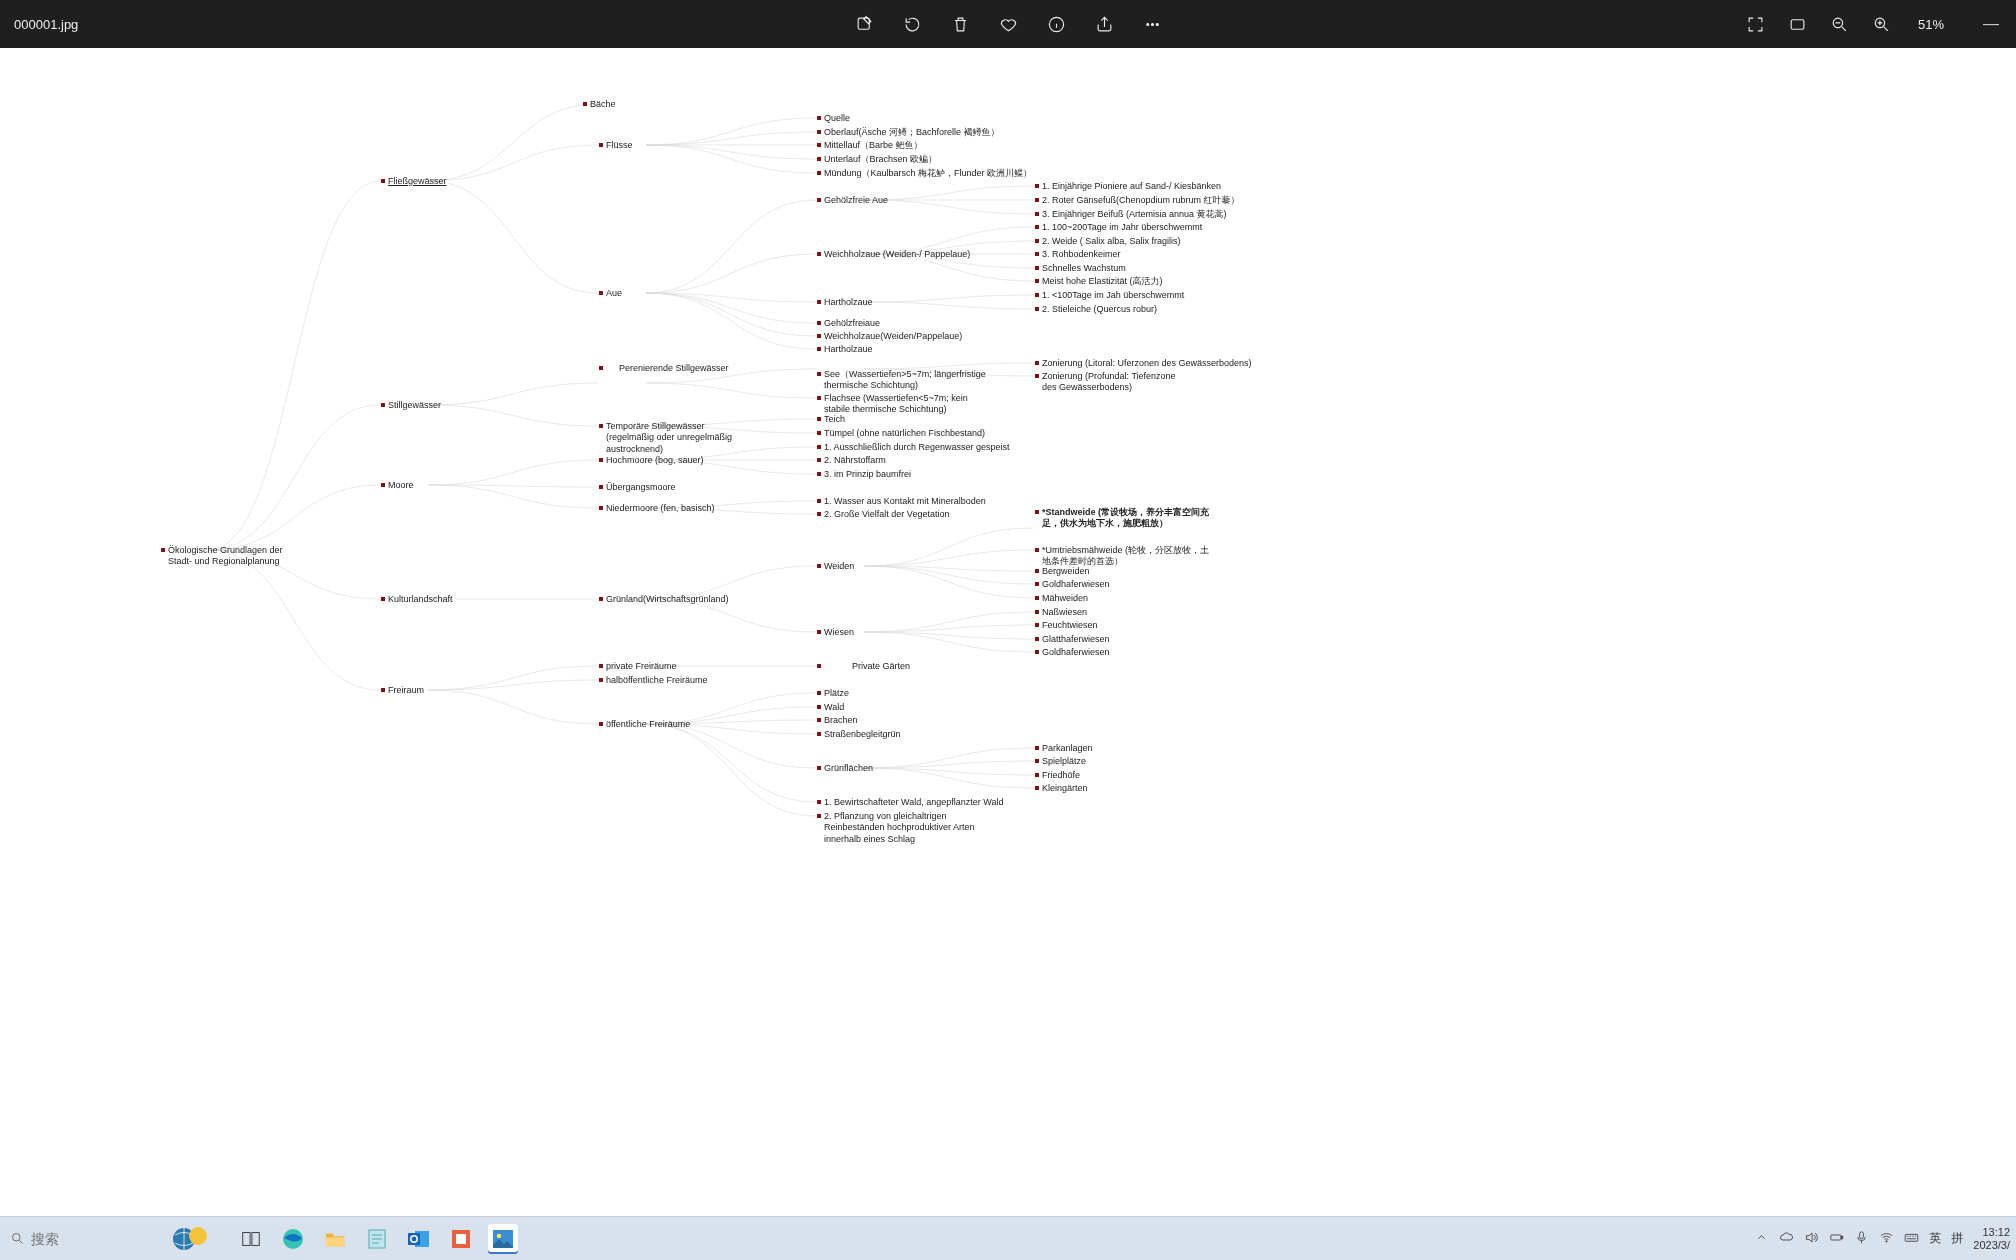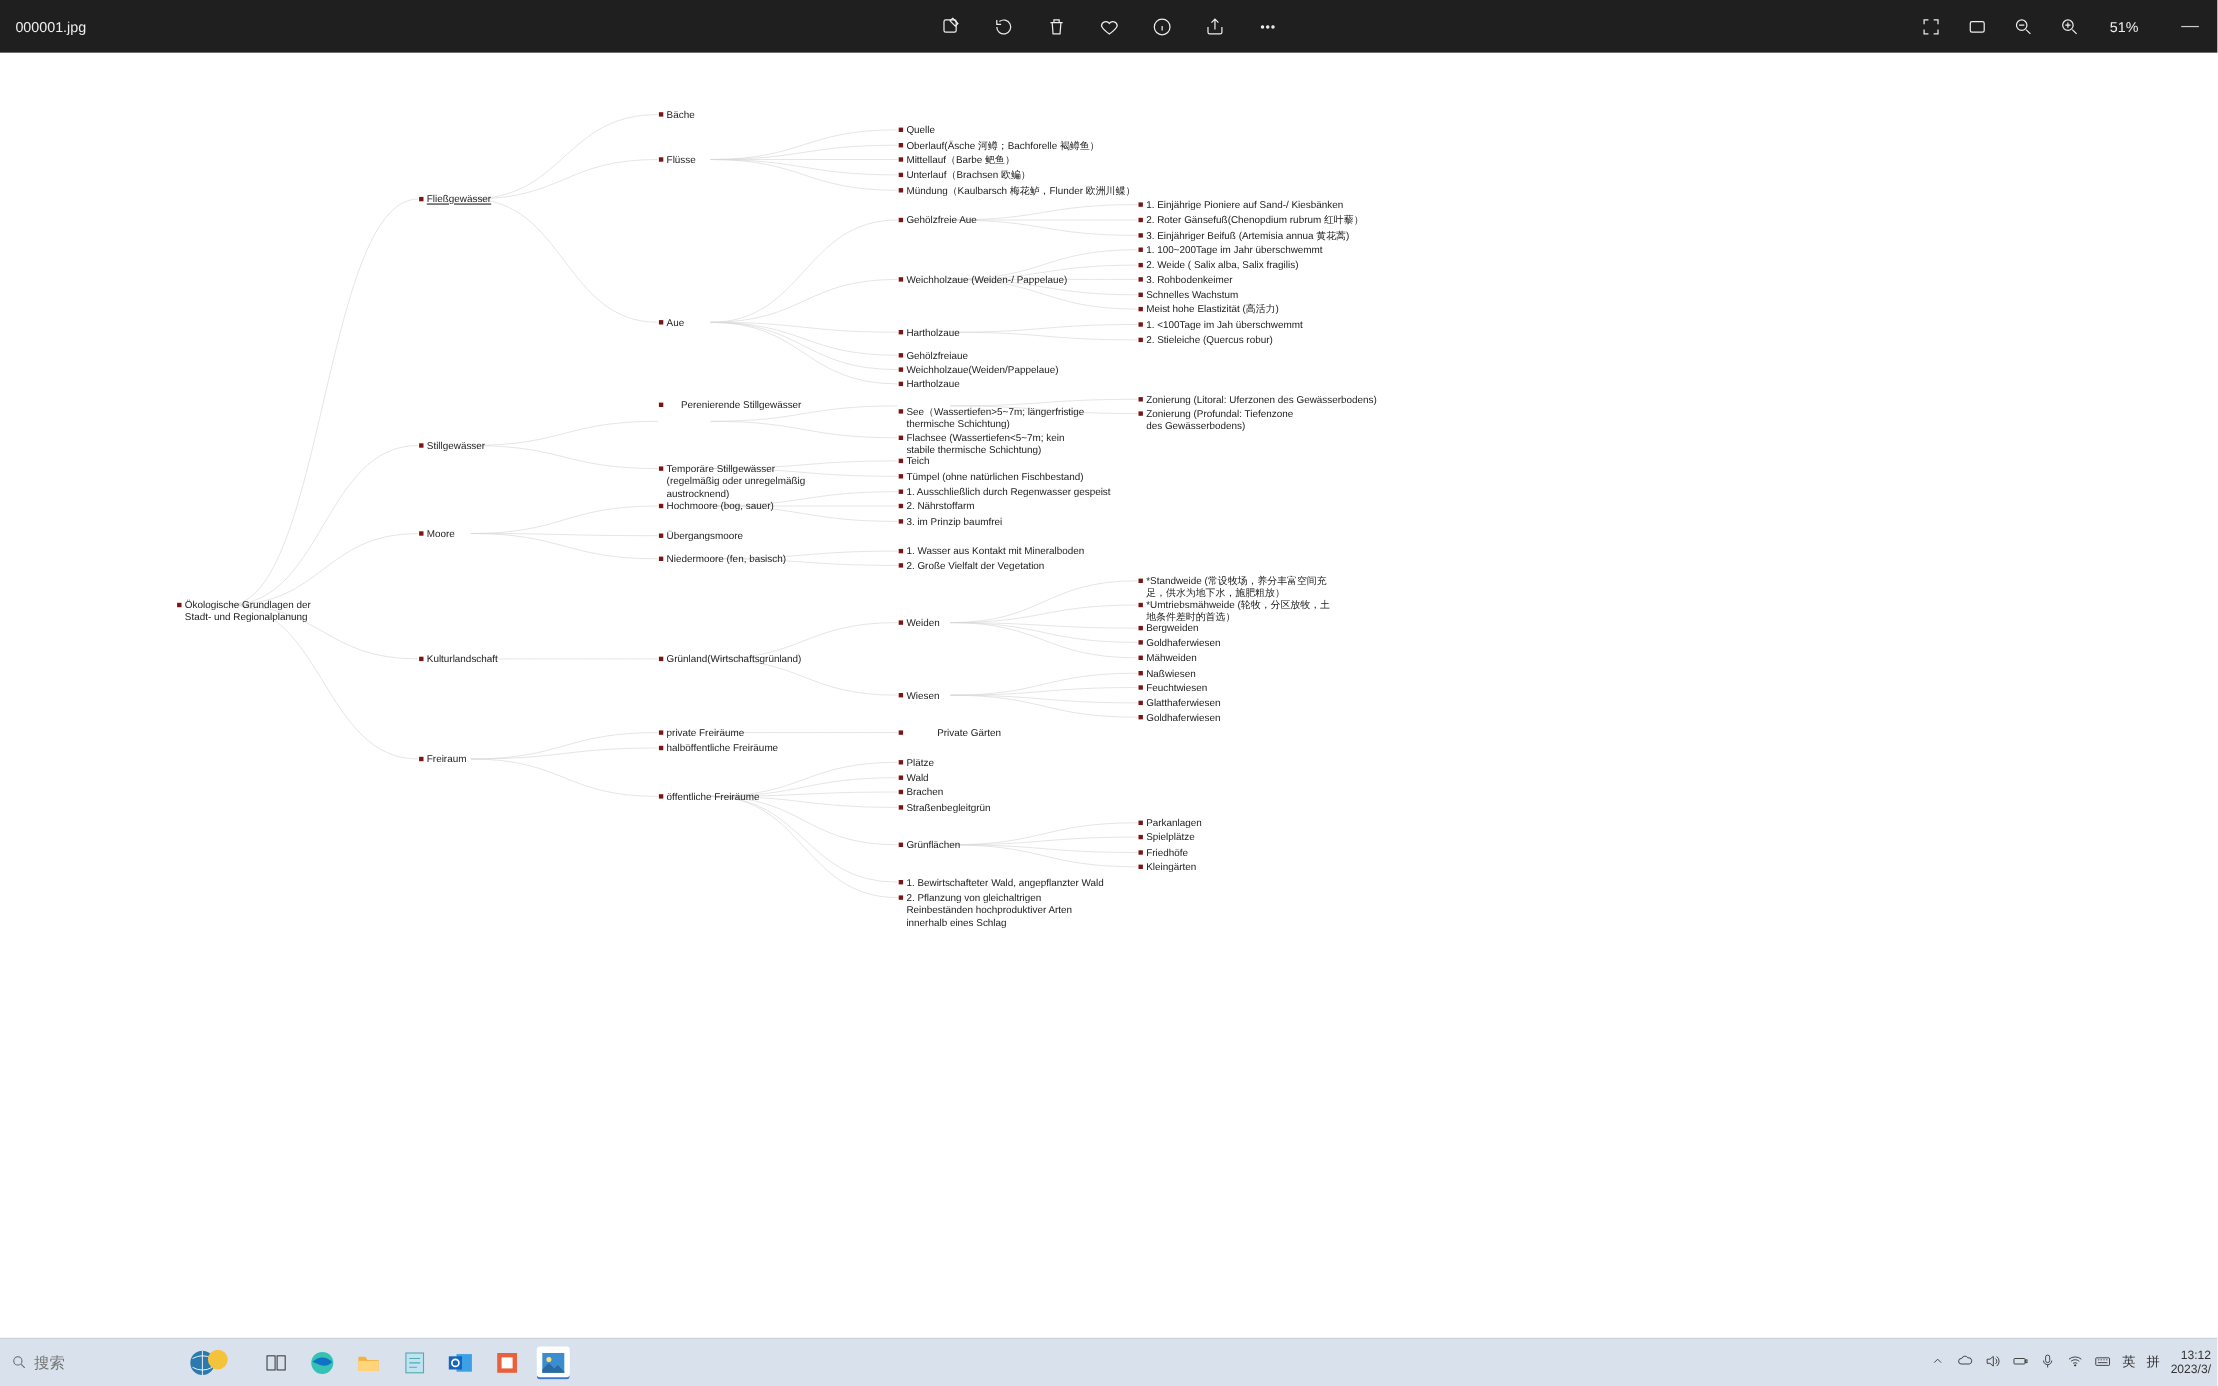--- a/index.html
+++ b/index.html
@@ -192,21 +192,21 @@
           <path d="M 864 720 C 949 720 949 727 1034 727"></path>
           <path d="M 864 720 C 949 720 949 740 1034 740"></path>
         </svg>
       <div id="nodes-layer">
           <div class="node wrap" style="left: 168px; top: 497px; width: 130px;"><span class="dot"></span><span class="txt">Ökologische Grundlagen der Stadt- und Regionalplanung</span></div>
           <div class="node" style="left: 388px; top: 128px; text-decoration: underline;"><span class="dot"></span><span class="txt">Fließgewässer</span></div>
           <div class="node" style="left: 388px; top: 352px;"><span class="dot"></span><span class="txt">Stillgewässer</span></div>
           <div class="node" style="left: 388px; top: 432px;"><span class="dot"></span><span class="txt">Moore</span></div>
           <div class="node" style="left: 388px; top: 546px;"><span class="dot"></span><span class="txt">Kulturlandschaft</span></div>
           <div class="node" style="left: 388px; top: 637px;"><span class="dot"></span><span class="txt">Freiraum</span></div>
-          <div class="node" style="left: 606px; top: 51px;"><span class="dot"></span><span class="txt">Bäche</span></div>
+          <div class="node" style="left: 590px; top: 51px;"><span class="dot"></span><span class="txt">Bäche</span></div>
           <div class="node" style="left: 606px; top: 92px;"><span class="dot"></span><span class="txt">Flüsse</span></div>
           <div class="node" style="left: 606px; top: 240px;"><span class="dot"></span><span class="txt">Aue</span></div>
           <div class="node" style="left: 606px; top: 315px; padding-left: 13px;"><span class="dot"></span><span class="txt">Perenierende Stillgewässer</span></div>
           <div class="node wrap" style="left: 606px; top: 373px; width: 140px;"><span class="dot"></span><span class="txt">Temporäre Stillgewässer (regelmäßig oder unregelmäßig austrocknend)</span></div>
           <div class="node" style="left: 606px; top: 407px;"><span class="dot"></span><span class="txt">Hochmoore (bog, sauer)</span></div>
           <div class="node" style="left: 606px; top: 434px;"><span class="dot"></span><span class="txt">Übergangsmoore</span></div>
           <div class="node" style="left: 606px; top: 455px;"><span class="dot"></span><span class="txt">Niedermoore (fen, basisch)</span></div>
           <div class="node" style="left: 606px; top: 546px;"><span class="dot"></span><span class="txt">Grünland(Wirtschaftsgrünland)</span></div>
           <div class="node" style="left: 606px; top: 613px;"><span class="dot"></span><span class="txt">private Freiräume</span></div>
           <div class="node" style="left: 606px; top: 627px;"><span class="dot"></span><span class="txt">halböffentliche Freiräume</span></div>
@@ -246,21 +246,21 @@
           <div class="node" style="left: 1042px; top: 161px;"><span class="dot"></span><span class="txt">3. Einjähriger Beifuß (Artemisia annua 黄花蒿)</span></div>
           <div class="node" style="left: 1042px; top: 174px;"><span class="dot"></span><span class="txt">1. 100~200Tage im Jahr überschwemmt</span></div>
           <div class="node" style="left: 1042px; top: 188px;"><span class="dot"></span><span class="txt">2. Weide ( Salix alba, Salix fragilis)</span></div>
           <div class="node" style="left: 1042px; top: 201px;"><span class="dot"></span><span class="txt">3. Rohbodenkeimer</span></div>
           <div class="node" style="left: 1042px; top: 215px;"><span class="dot"></span><span class="txt">Schnelles Wachstum</span></div>
           <div class="node" style="left: 1042px; top: 228px;"><span class="dot"></span><span class="txt">Meist hohe Elastizität (高活力)</span></div>
           <div class="node" style="left: 1042px; top: 242px;"><span class="dot"></span><span class="txt">1. &lt;100Tage im Jah überschwemmt</span></div>
           <div class="node" style="left: 1042px; top: 256px;"><span class="dot"></span><span class="txt">2. Stieleiche (Quercus robur)</span></div>
           <div class="node" style="left: 1042px; top: 310px;"><span class="dot"></span><span class="txt">Zonierung (Litoral: Uferzonen des Gewässerbodens)</span></div>
           <div class="node wrap" style="left: 1042px; top: 323px; width: 140px;"><span class="dot"></span><span class="txt">Zonierung (Profundal: Tiefenzone des Gewässerbodens)</span></div>
-          <div class="node wrap" style="left: 1042px; top: 475px; width: 170px;"><span class="dot"></span><span class="txt">*Standweide (常设牧场，养分丰富空间充足，供水为地下水，施肥粗放）</span></div>
+          <div class="node wrap" style="left: 1042px; top: 459px; width: 170px; font-weight: bold;"><span class="dot"></span><span class="txt">*Standweide (常设牧场，养分丰富空间充足，供水为地下水，施肥粗放）</span></div>
           <div class="node wrap" style="left: 1042px; top: 497px; width: 170px;"><span class="dot"></span><span class="txt">*Umtriebsmähweide (轮牧，分区放牧，土地条件差时的首选）</span></div>
           <div class="node" style="left: 1042px; top: 518px;"><span class="dot"></span><span class="txt">Bergweiden</span></div>
           <div class="node" style="left: 1042px; top: 531px;"><span class="dot"></span><span class="txt">Goldhaferwiesen</span></div>
           <div class="node" style="left: 1042px; top: 545px;"><span class="dot"></span><span class="txt">Mähweiden</span></div>
           <div class="node" style="left: 1042px; top: 559px;"><span class="dot"></span><span class="txt">Naßwiesen</span></div>
           <div class="node" style="left: 1042px; top: 572px;"><span class="dot"></span><span class="txt">Feuchtwiesen</span></div>
           <div class="node" style="left: 1042px; top: 586px;"><span class="dot"></span><span class="txt">Glatthaferwiesen</span></div>
           <div class="node" style="left: 1042px; top: 599px;"><span class="dot"></span><span class="txt">Goldhaferwiesen</span></div>
           <div class="node" style="left: 1042px; top: 695px;"><span class="dot"></span><span class="txt">Parkanlagen</span></div>
           <div class="node" style="left: 1042px; top: 708px;"><span class="dot"></span><span class="txt">Spielplätze</span></div>

